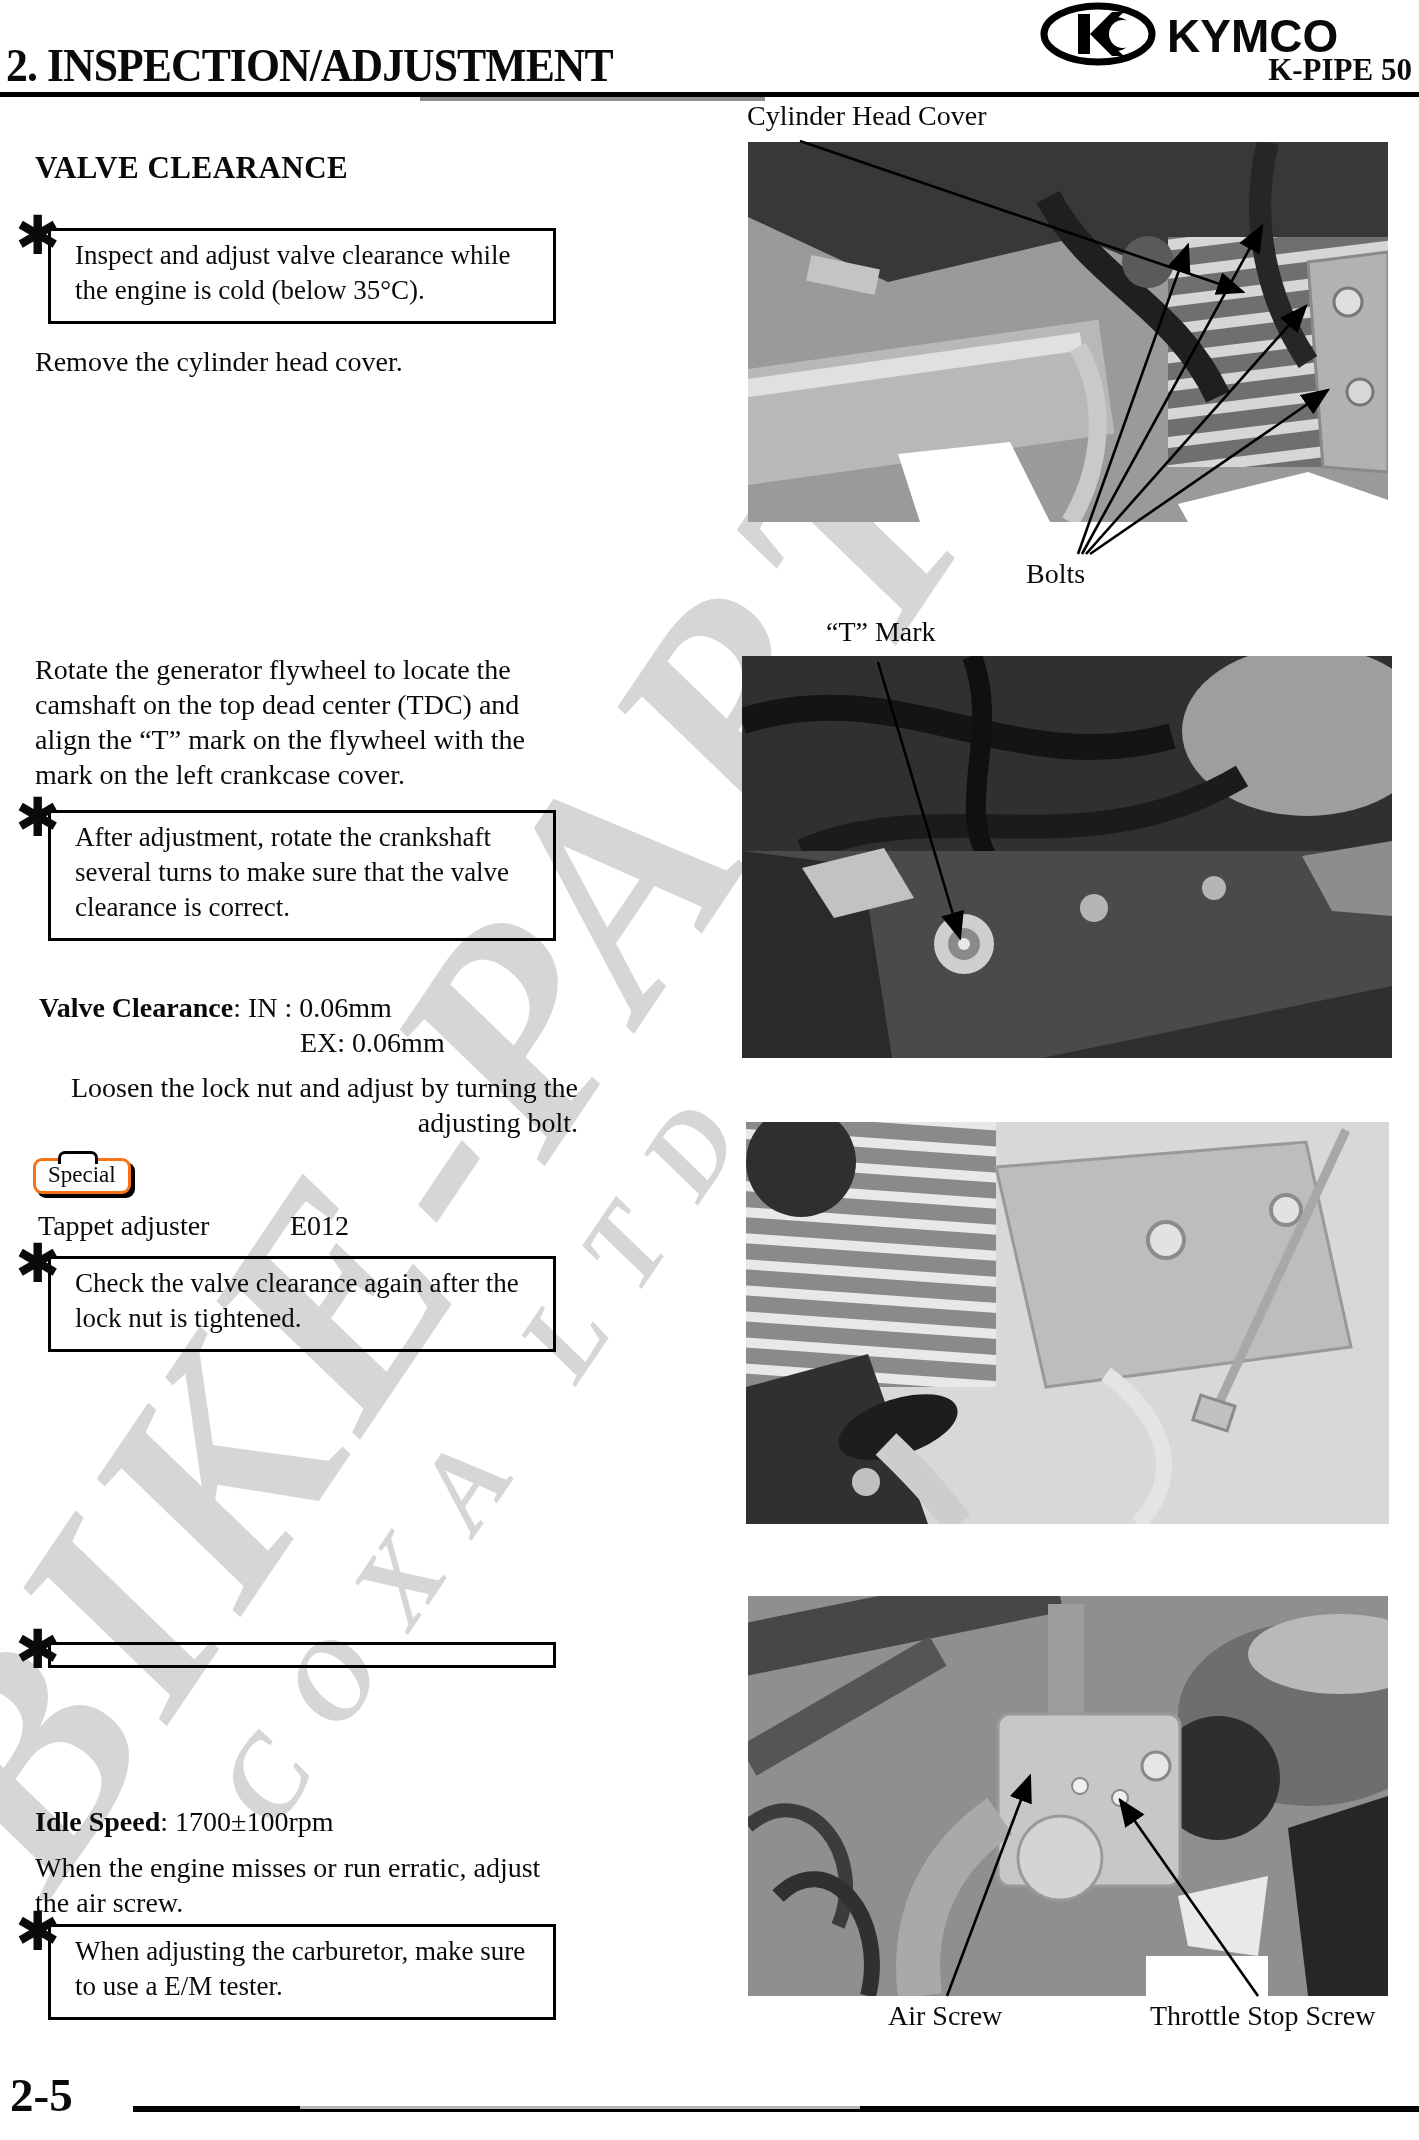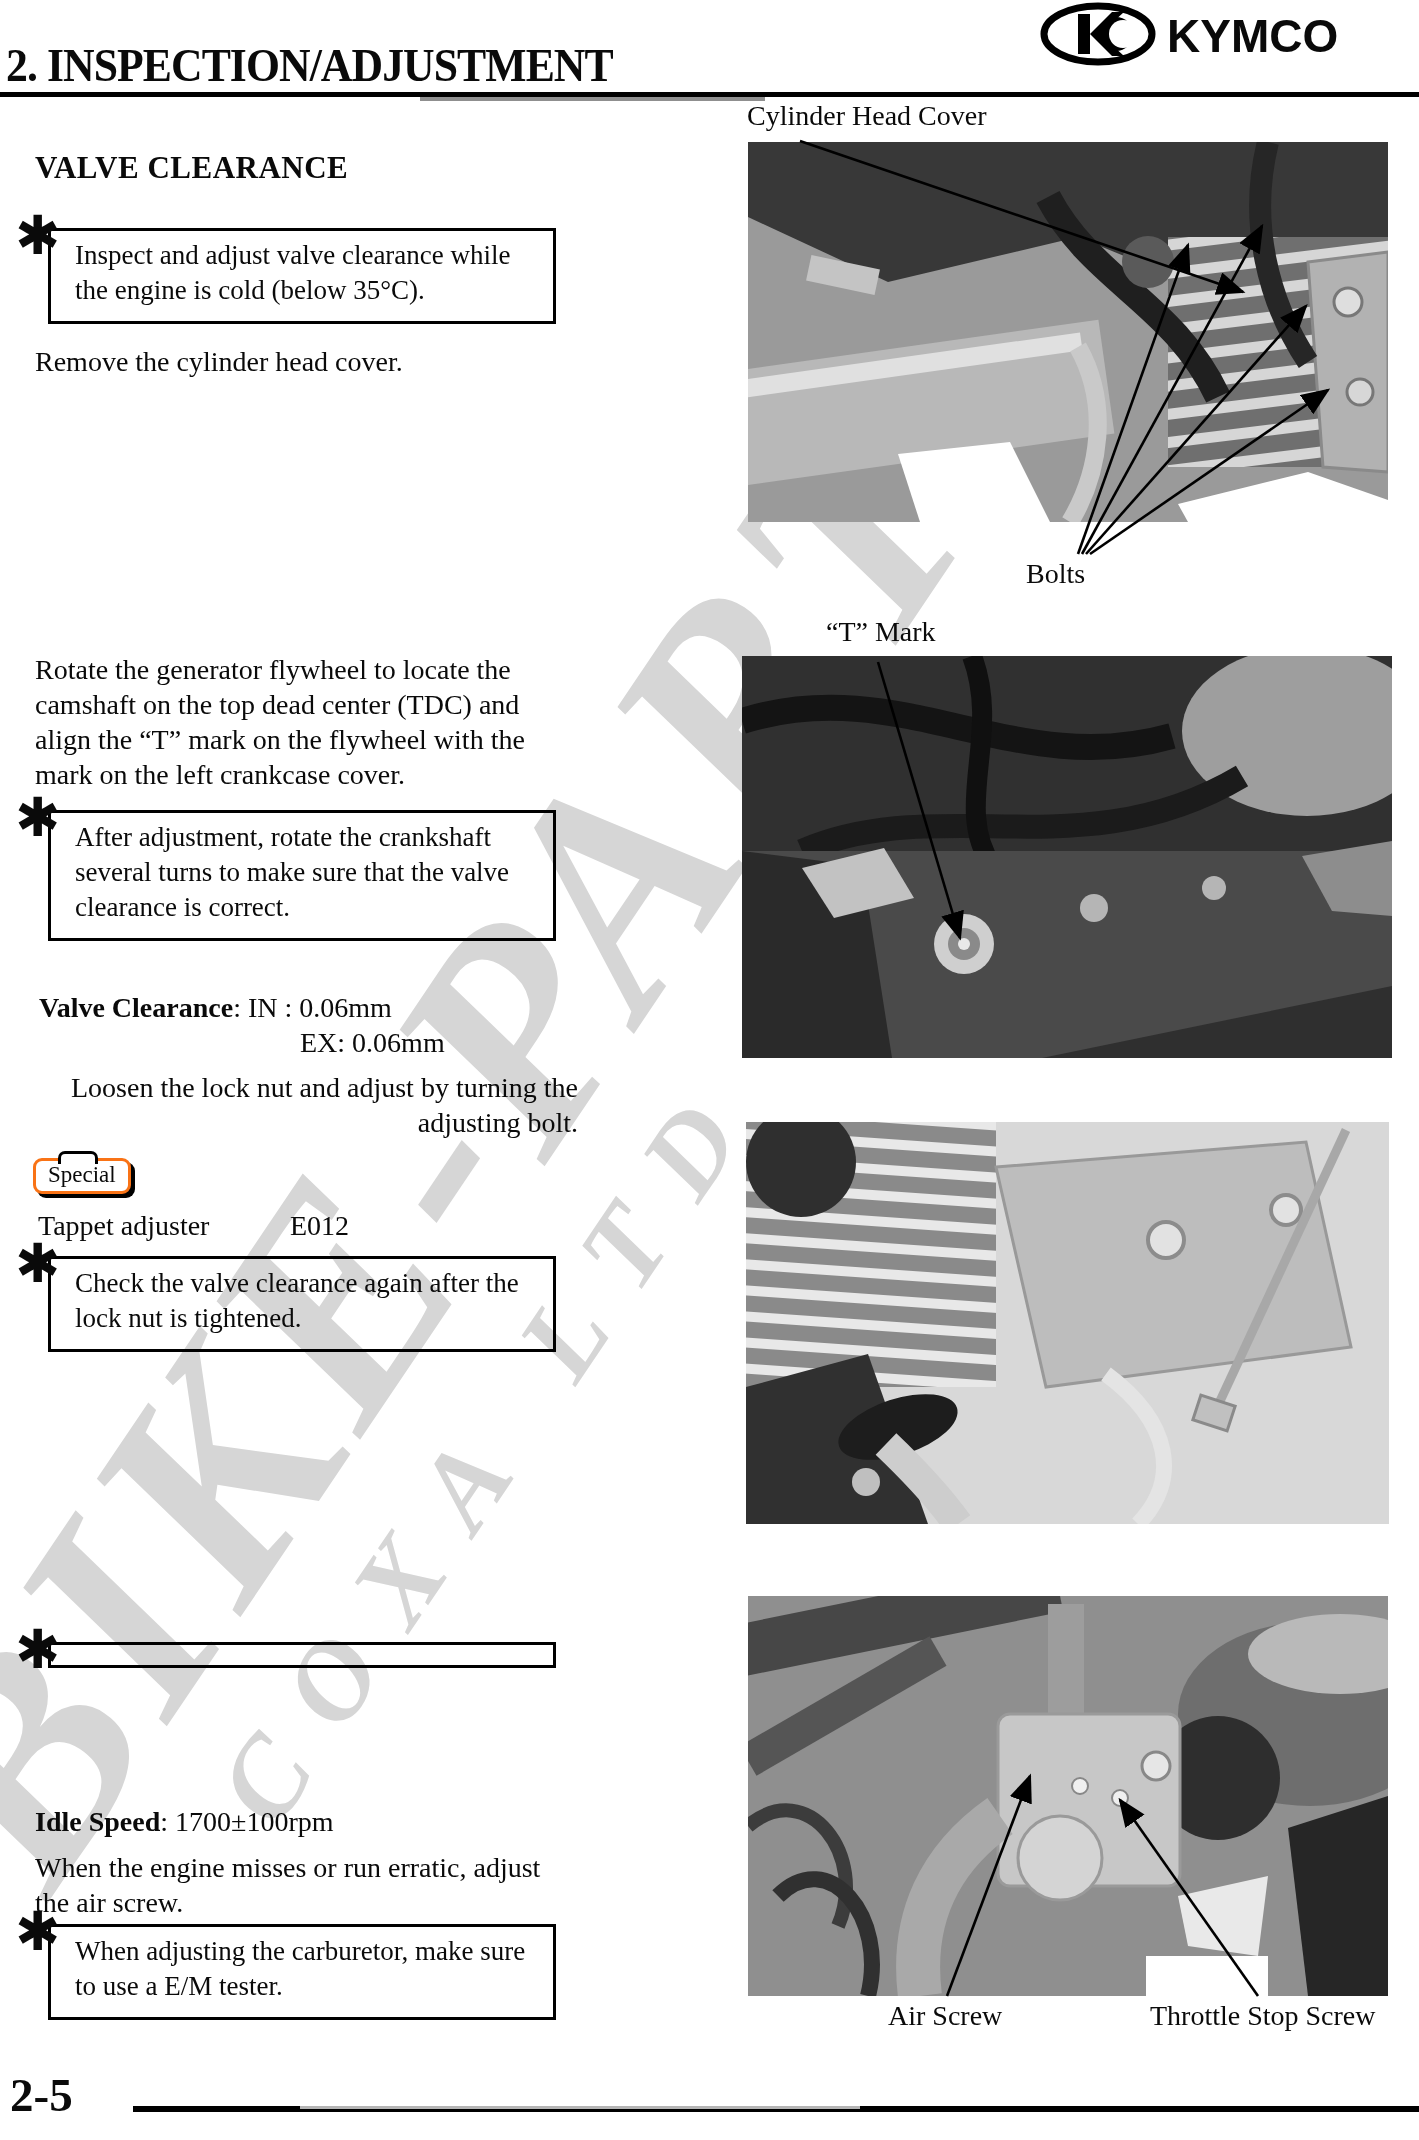--- a/index.html
+++ b/index.html
@@ -71,20 +71,21 @@
       <svg width="122" height="64" viewBox="0 0 122 64">
         <ellipse cx="58" cy="32" rx="54" ry="28" fill="none" stroke="#000" stroke-width="7"></ellipse>
         <rect x="38" y="12" width="12" height="40" fill="#000"></rect>
         <path d="M50 32 L72 10 L84 10 L60 32 L84 54 L72 54 Z" fill="#000"></path>
         <circle cx="76" cy="32" r="17" fill="#000"></circle>
         <circle cx="83" cy="32" r="14" fill="#fff"></circle>
       </svg>
     </span>
     <span class="brand-text">KYMCO</span>
   </div>
+  <div class="abs model">K-PIPE 50</div>
   <div class="abs hrule"></div>
   <div class="abs hrule-gray"></div>
 
   <div class="abs h1" style="left:35px;top:150px;">VALVE CLEARANCE</div>
 
   <div class="abs note" style="left:48px;top:228px;">
     <span class="star">✱</span>
     <span>Inspect and adjust valve clearance while the engine is cold (below 35°C).</span>
   </div>
 

